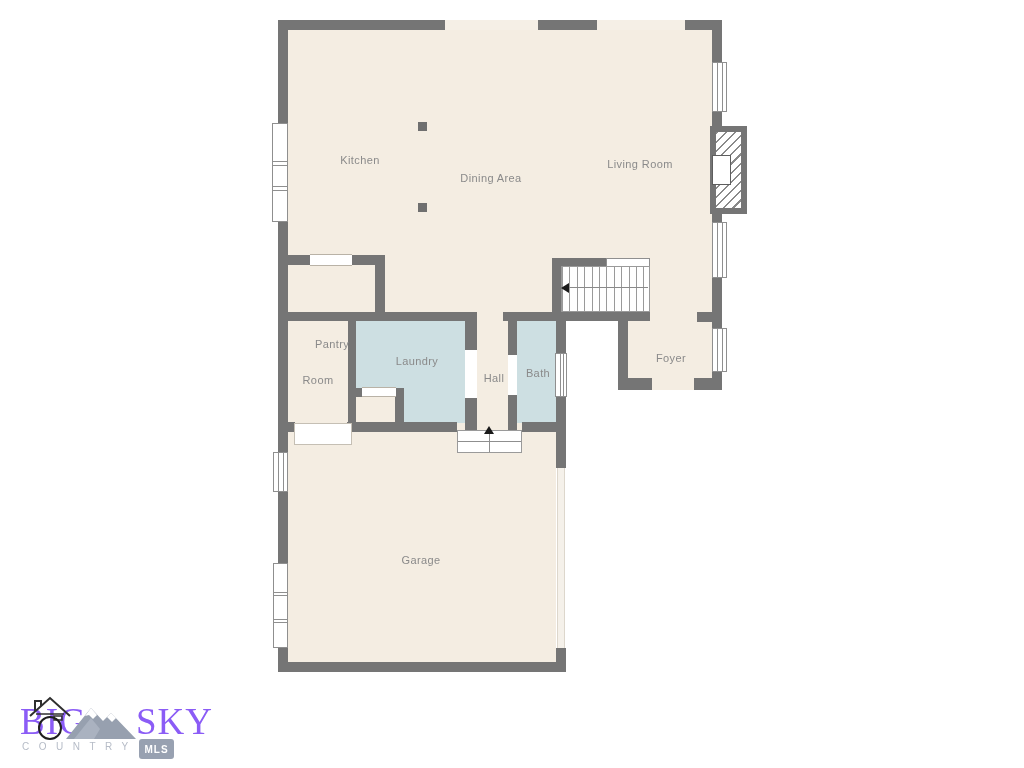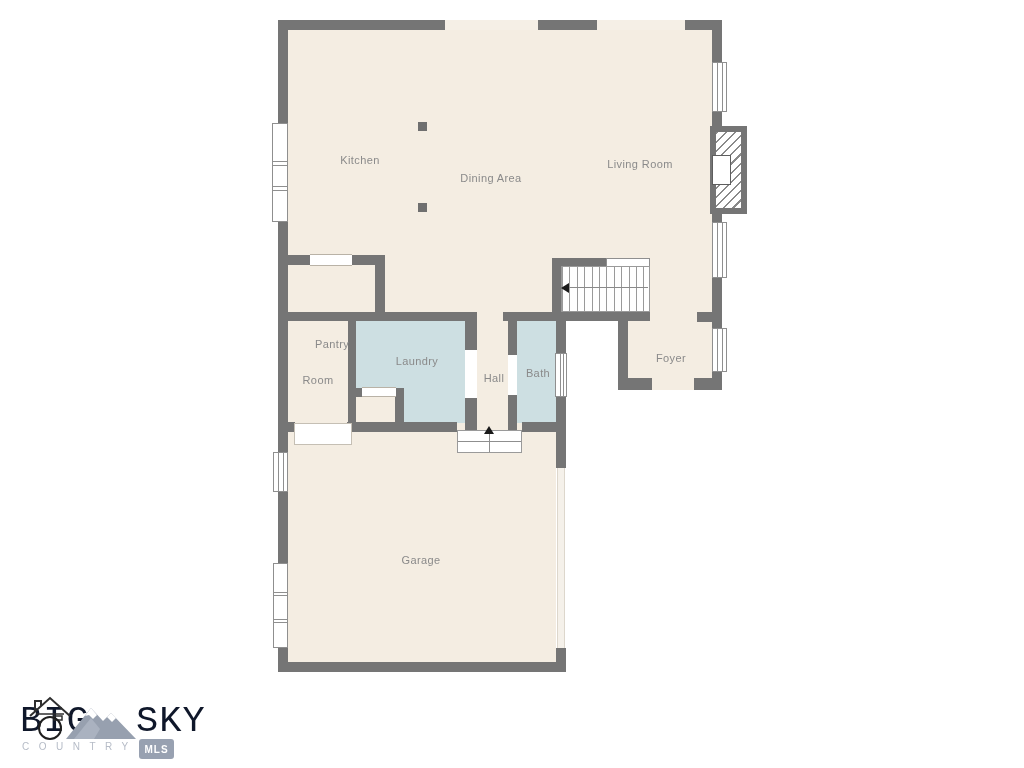--- a/index.html
+++ b/index.html
@@ -19,22 +19,22 @@
   .treads{position:absolute;background:#ffffff;border:1px solid #9a9a9a;box-sizing:border-box;
           background-image:repeating-linear-gradient(90deg,#9a9a9a 0 1px,transparent 1px 7.4px);}
   .steps{position:absolute;background:#ffffff;border:1px solid #9a9a9a;box-sizing:border-box;}
   .hatch{position:absolute;background:repeating-linear-gradient(135deg,#8a8a8a 0 1.5px,#ffffff 1.5px 6.5px);}
   .post{position:absolute;background:#6f6f6f;}
   .arrow-left{position:absolute;width:0;height:0;border-top:5px solid transparent;
               border-bottom:5px solid transparent;border-right:8px solid #1a1a1a;}
   .arrow-up{position:absolute;width:0;height:0;border-left:5px solid transparent;
             border-right:5px solid transparent;border-bottom:8px solid #1a1a1a;}
   .runline{position:absolute;background:#8a8a8a;}
-  .logo-word{position:absolute;font-family:Liberation Mono, monospace;font-size:37px;
-             color:#0f172a;letter-spacing:1px;}
+  .logo-word{position:absolute;font-family:Liberation Serif, serif;font-size:37px;
+             color:#8b5cf6;letter-spacing:1px;}
   .logo-country{position:absolute;font-size:10px;color:#b6bcc7;letter-spacing:9.5px;}
   .mls-badge{position:absolute;background:#98a1b1;color:#ffffff;font-size:10px;font-weight:bold;
              border-radius:3px;display:flex;align-items:center;justify-content:center;
              letter-spacing:1px;}
   .footer{position:absolute;left:0;right:0;text-align:center;font-size:10px;color:#7a7a7a;
           letter-spacing:.2px;}
 </style>
 </head>
 <body>
 

